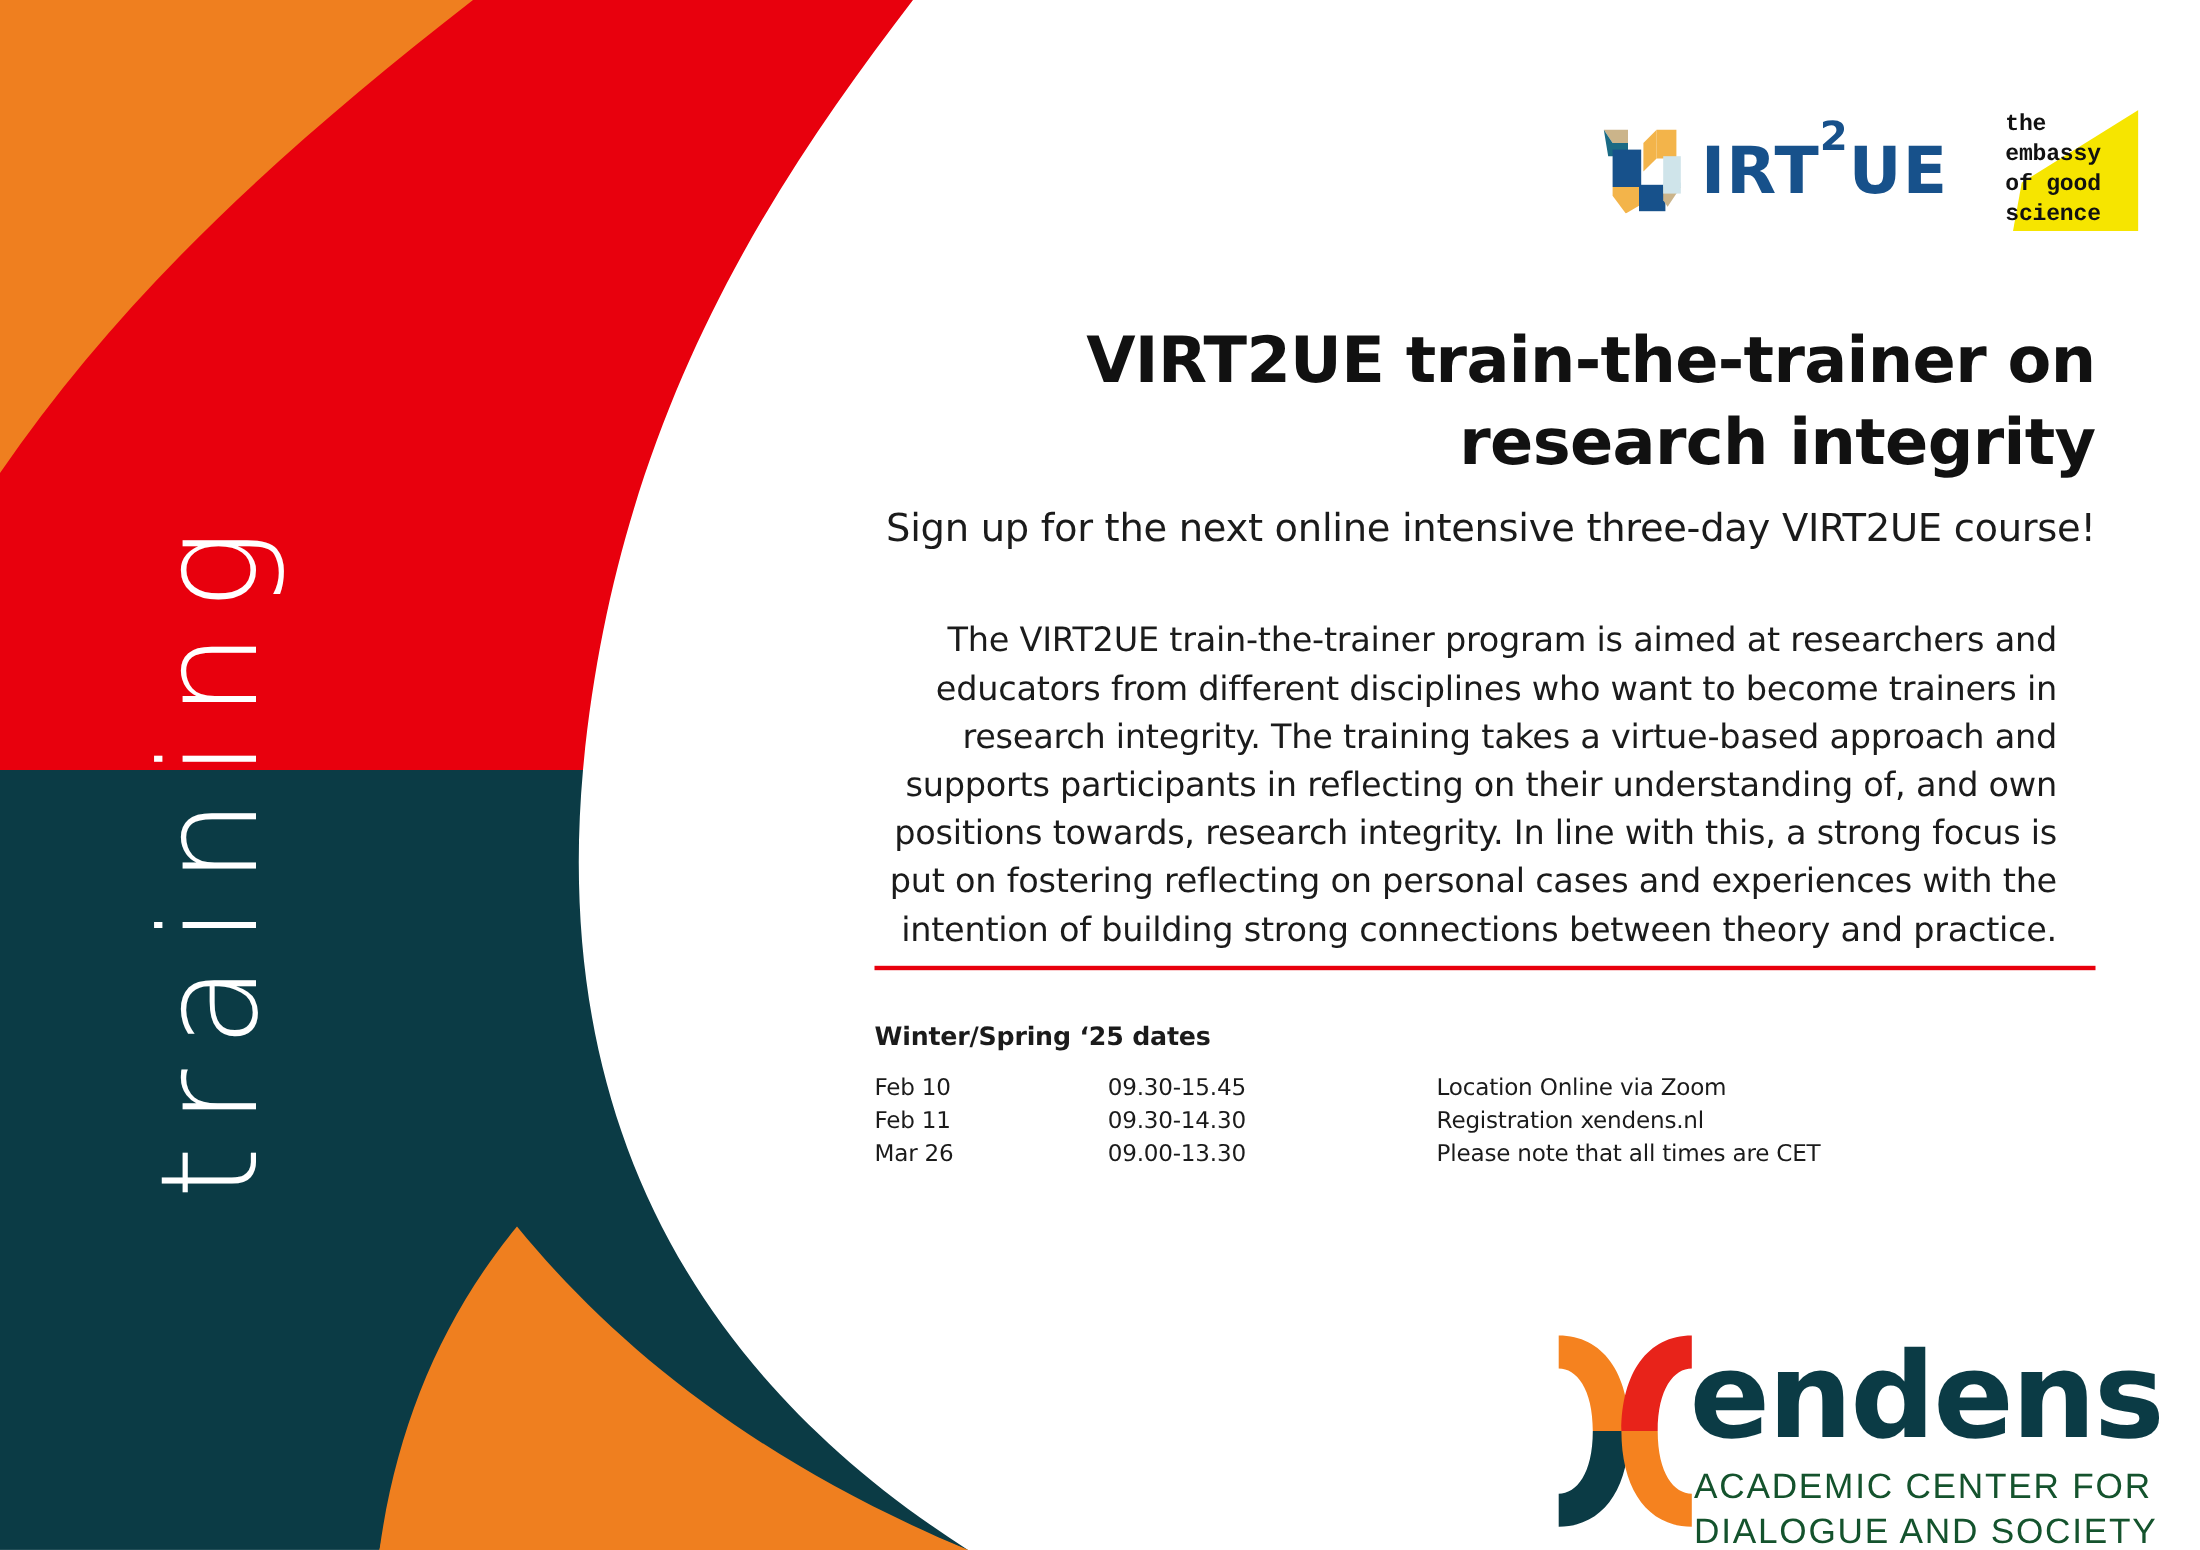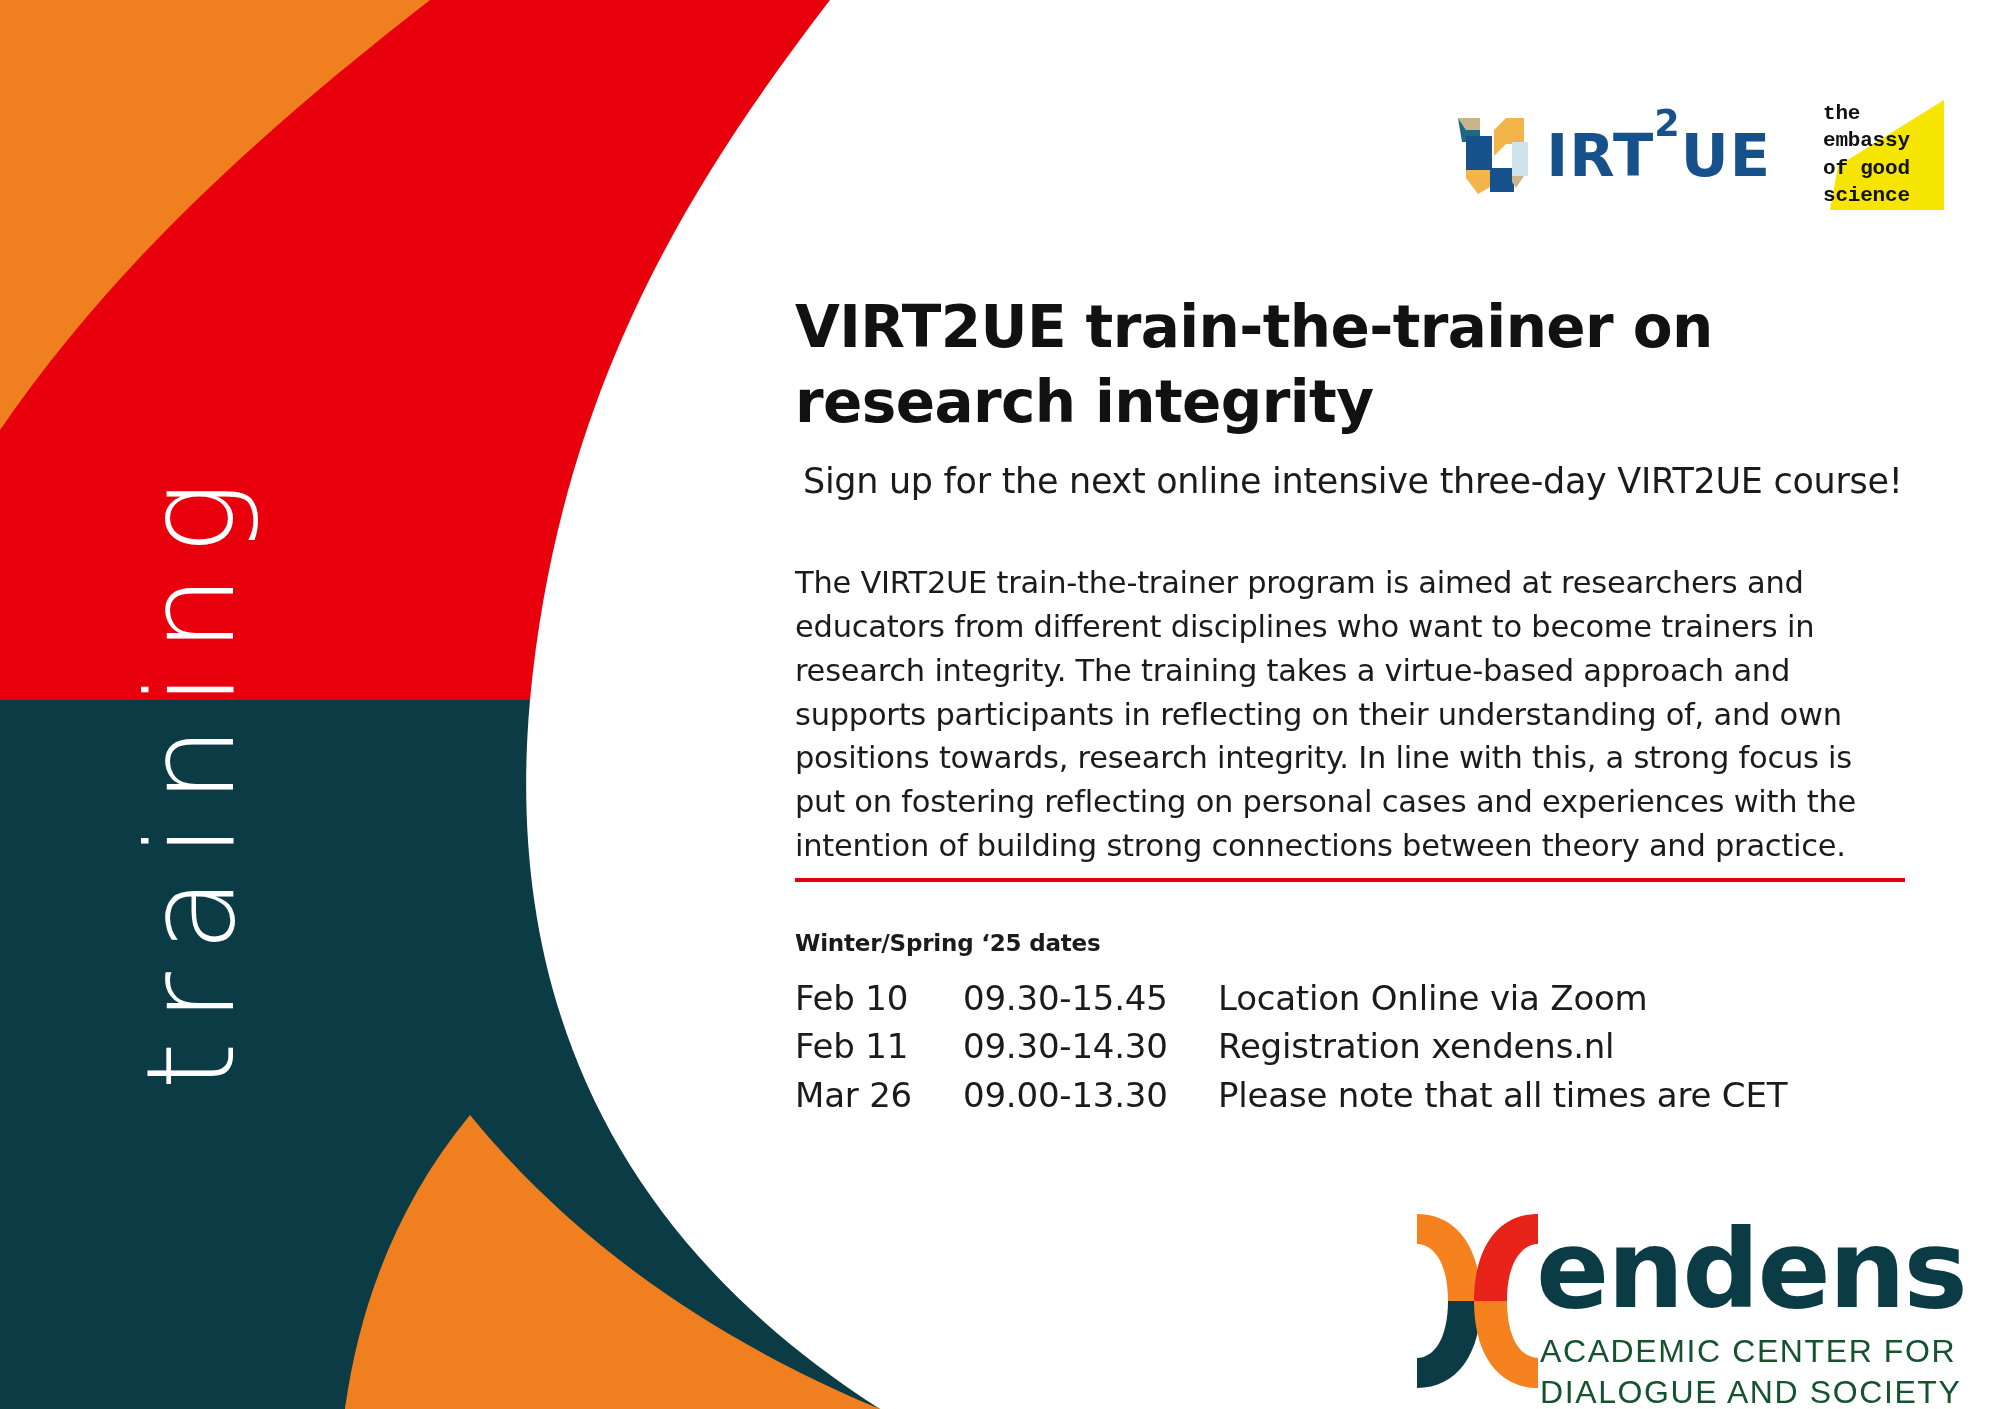--- a/index.html
+++ b/index.html
@@ -59,21 +59,21 @@
   #embassy-logo .embassy-text{
     position:absolute;left:5px;top:4px;
     font-family:Liberation Mono, monospace;
     font-weight:bold;font-size:21px;line-height:1.30;
     color:#111111;z-index:2;letter-spacing:-0.2px;
   }
 
   
   #content{
     position:absolute;
-    left:795px;top:290px;width:1110px;
+    left:795px;top:290px;width:1110px;text-align:right;
   }
   #headline{
     font-family:"DejaVu Sans",sans-serif;
     font-weight:bold;
     font-size:58px;
     line-height:1.30;
     color:#111111;
     margin:0 0 6px 0;
     letter-spacing:-0.6px;
   }
@@ -104,21 +104,21 @@
   
   #dates{
     position:absolute;
     left:795px;top:930px;
     font-family:"DejaVu Sans",sans-serif;
     color:#1b1b1b;
   }
   #dates-title{
     font-weight:bold;font-size:23px;margin-bottom:18px;letter-spacing:-0.2px;
   }
-  .date-row{display:flex;font-size:34px;line-height:1.42;letter-spacing:-0.2px;}
+  .date-row{display:flex;font-size:21px;line-height:1.42;letter-spacing:-0.2px;gap:44px;}
   .date-col-day{width:168px;flex:0 0 168px;}
   .date-col-time{width:255px;flex:0 0 255px;}
   .date-col-info{flex:1 1 auto;}
 
   
   #xendens-logo{
     position:absolute;
     left:1415px;top:1193px;
     display:flex;align-items:center;
   }

